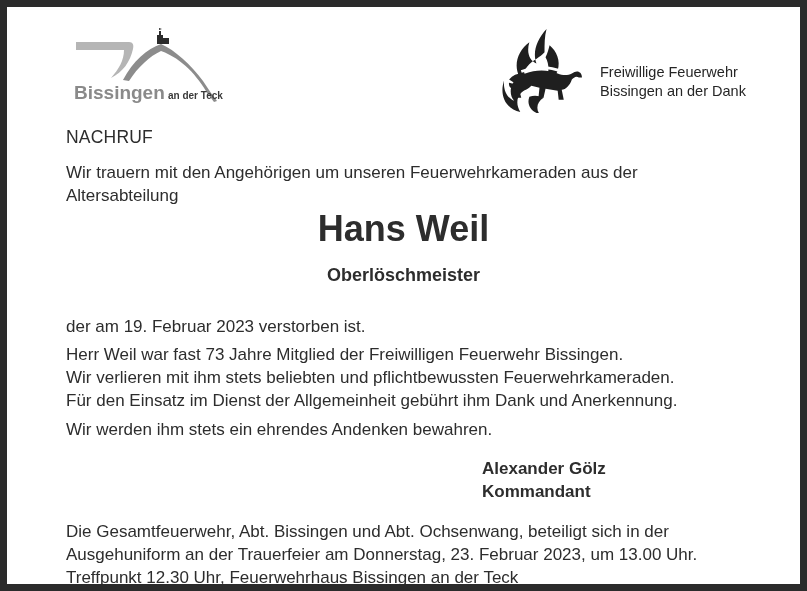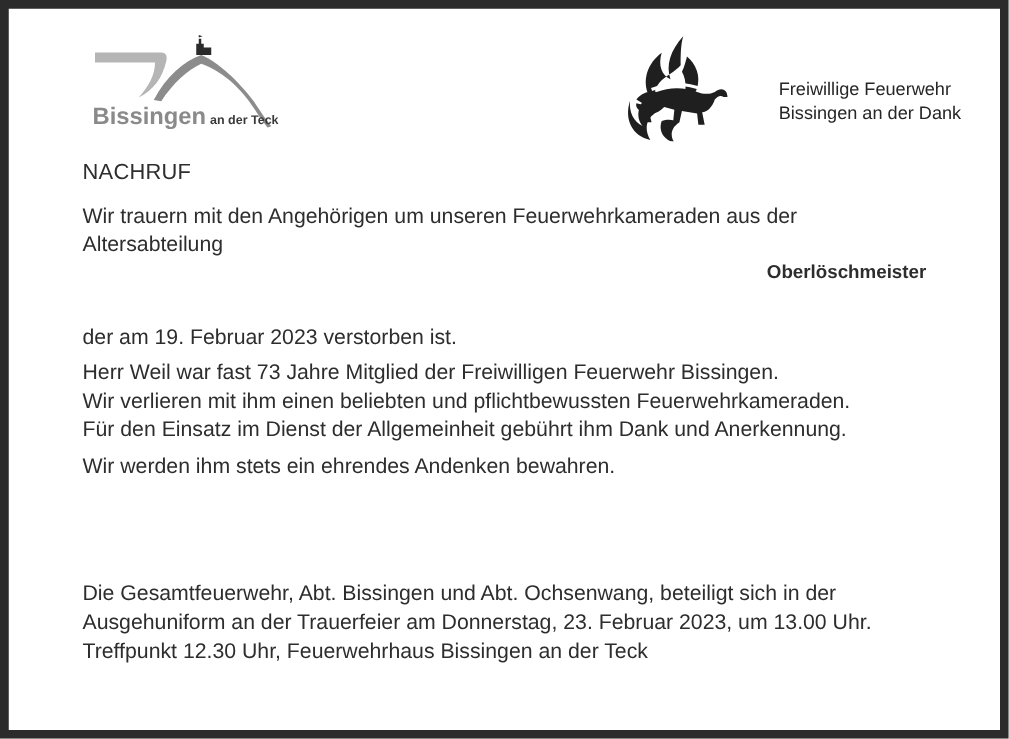--- a/index.html
+++ b/index.html
@@ -4,27 +4,27 @@
 <style>
   html,body{margin:0;padding:0;background:#ffffff;}
   .page{
     width:807px;height:591px;box-sizing:border-box;
     border:7px solid #2b2b2b;background:#ffffff;position:relative;overflow:hidden;
     font-family:"Liberation Sans", sans-serif;color:#2d2d2d;
   }
   .header{position:relative;height:104px;}
   .muni-logo{position:absolute;left:52px;top:18px;margin-left:12px;}
   .fire-emblem{position:absolute;left:492px;top:20px;}
-  .fire-text{position:absolute;left:616px;top:56px;font-size:14.5px;line-height:19px;color:#262626;}
+  .fire-text{position:absolute;left:593px;top:56px;font-size:14.5px;line-height:19px;color:#262626;}
   .content{padding:0 59px 0 59px;font-size:17px;line-height:23px;}
   .nowrap{white-space:nowrap;}
   .nachruf{margin-top:15px;font-weight:normal;font-size:17.5px;letter-spacing:0.2px;}
   .intro{margin-top:12px;}
   .deceased-name{margin-top:2px;text-align:center;font-weight:bold;font-size:36px;line-height:40px;}
-  .deceased-rank{margin-top:1px;text-align:right;font-weight:bold;font-size:15px;line-height:20px;}
+  .deceased-rank{margin-top:16px;text-align:center;font-weight:bold;font-size:18px;line-height:20px;}
   .death-line{margin-top:30px;}
   .tribute{margin-top:5px;}
   .remembrance{margin-top:6px;}
   .sig-row{position:relative;margin-top:16px;height:46px;}
   .sig{position:absolute;top:0;font-weight:bold;line-height:23px;}
   .sig-left{left:114px;}
   .sig-right{left:416px;}
   .funeral{margin-top:17px;}
 </style>
 </head>
@@ -75,33 +75,38 @@
 
   <div class="content">
 
     <div class="nachruf">NACHRUF</div>
 
     <div class="intro">
       <div class="nowrap">Wir trauern mit den Angehörigen um unseren Feuerwehrkameraden aus der</div>
       <div class="nowrap">Altersabteilung</div>
     </div>
 
+    <div class="deceased-name">Hans Weil</div>
     <div class="deceased-rank">Oberlöschmeister</div>
 
     <div class="death-line nowrap">der am 19. Februar 2023 verstorben ist.</div>
 
     <div class="tribute">
       <div class="nowrap">Herr Weil war fast 73 Jahre Mitglied der Freiwilligen Feuerwehr Bissingen.</div>
-      <div class="nowrap">Wir verlieren mit ihm einen beliebten und pflichtbewussten Feuerwehrkameraden.</div>
+      <div class="nowrap">Wir verlieren mit ihm stets beliebten und pflichtbewussten Feuerwehrkameraden.</div>
       <div class="nowrap">Für den Einsatz im Dienst der Allgemeinheit gebührt ihm Dank und Anerkennung.</div>
     </div>
 
     <div class="remembrance nowrap">Wir werden ihm stets ein ehrendes Andenken bewahren.</div>
 
     <div class="sig-row">
+      <div class="sig sig-right">
+        <div class="nowrap">Alexander Gölz</div>
+        <div class="nowrap">Kommandant</div>
+      </div>
     </div>
 
     <div class="funeral">
       <div class="nowrap">Die Gesamtfeuerwehr, Abt. Bissingen und Abt. Ochsenwang, beteiligt sich in der</div>
       <div class="nowrap">Ausgehuniform an der Trauerfeier am Donnerstag, 23. Februar 2023, um 13.00 Uhr.</div>
       <div class="nowrap">Treffpunkt 12.30 Uhr, Feuerwehrhaus Bissingen an der Teck</div>
     </div>
 
   </div>
 </div>

